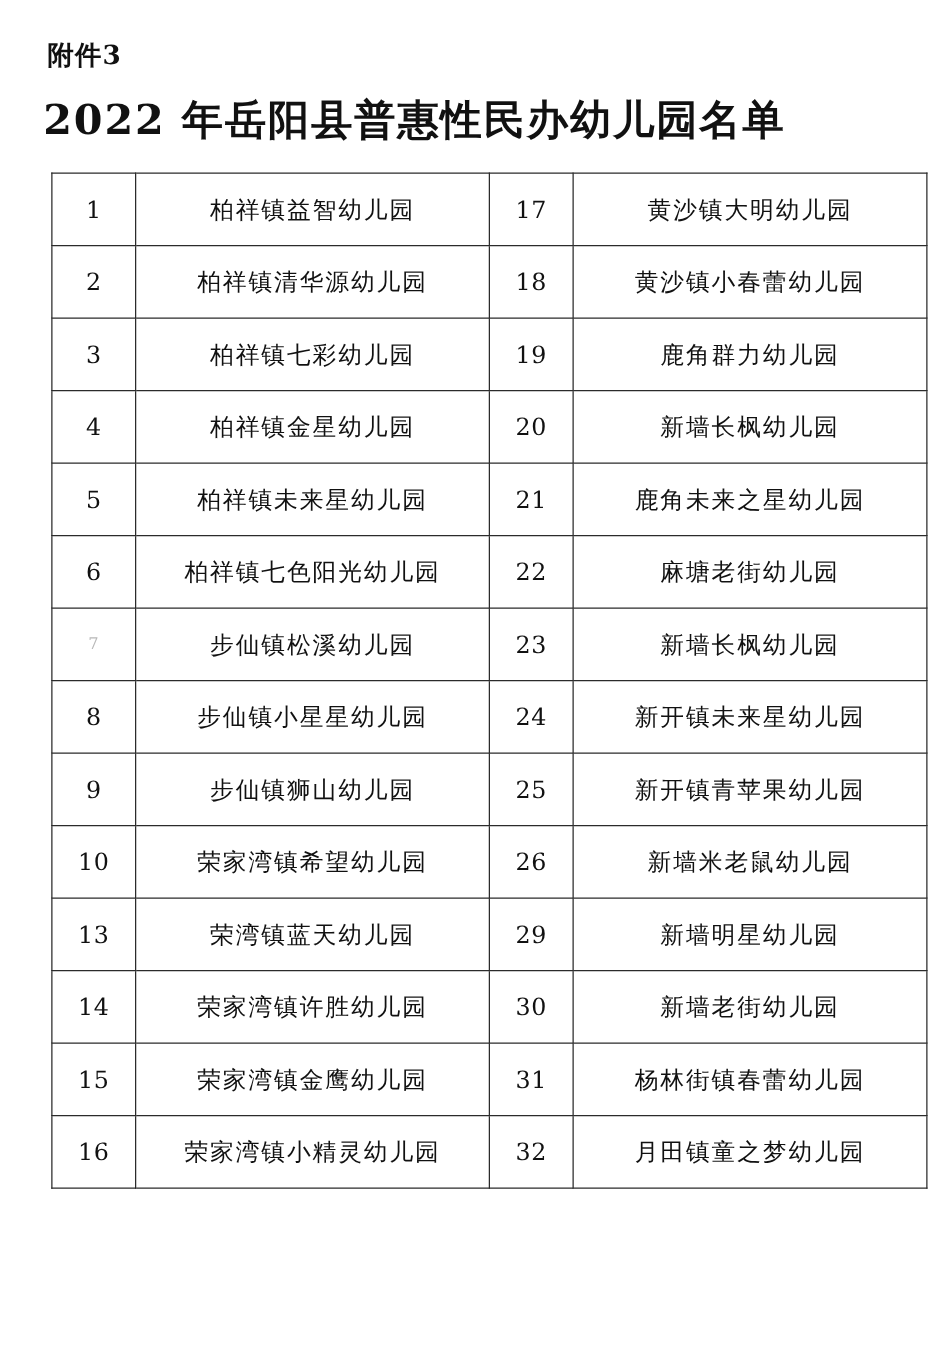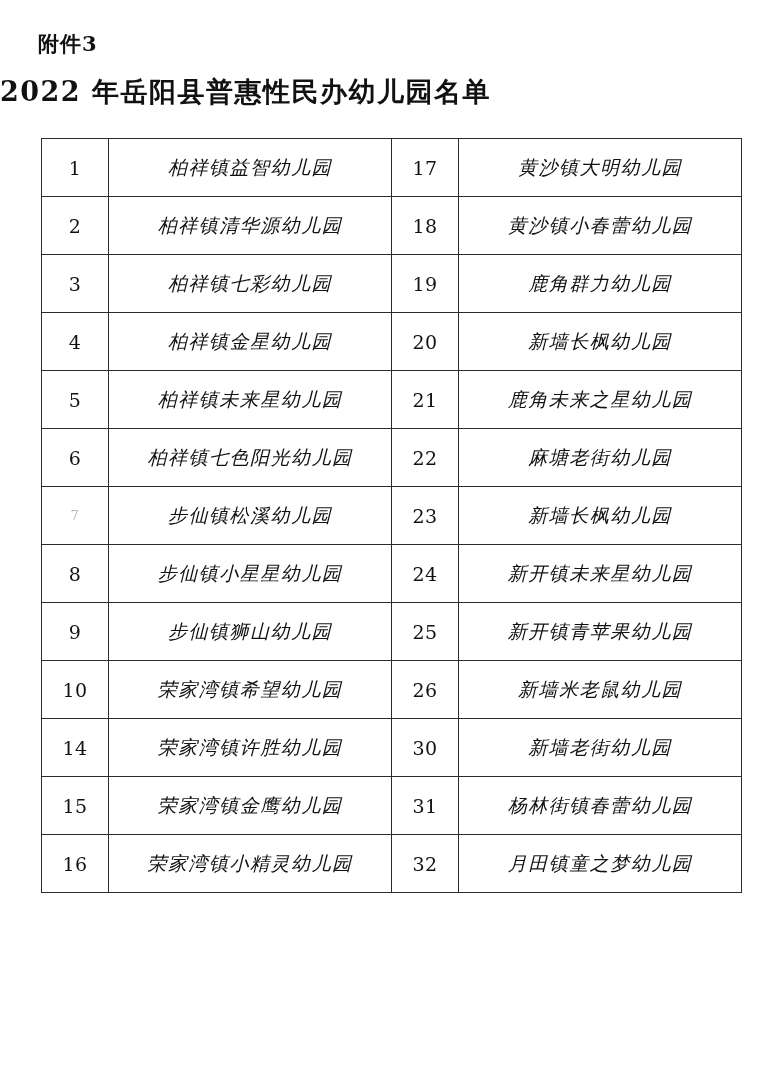--- a/index.html
+++ b/index.html
@@ -29,21 +29,22 @@
     font-size: 21px;
     font-weight: bold;
     letter-spacing: 1px;
     font-family: "DejaVu Serif", "Liberation Serif", serif;
   }
   .doc-title {
     position: absolute;
     top: 74px;
     left: 0;
     width: 663px;
-    font-size: 27px;
+    text-align: center;
+    font-size: 33px;
     font-weight: bold;
     letter-spacing: 1.5px;
     font-family: "DejaVu Serif", "Liberation Serif", serif;
   }
   .table-wrap {
     position: absolute;
     top: 138px;
     left: 41px;
     width: 680px;
   }
@@ -62,21 +63,20 @@
     font-family: "DejaVu Serif", "Liberation Serif", serif;
   }
   td.num {
     width: 62px;
     font-size: 18px;
     letter-spacing: 0.5px;
   }
   td.name {
     width: 278px;
     letter-spacing: 1.5px;
-    font-style: italic;
   }
   td.num.faint {
     color: #b9b9b9;
     font-size: 13px;
   }
 </style>
 </head>
 <body>
 
 <div class="page">
@@ -142,20 +142,26 @@
             <td class="num">25</td>
             <td class="name">新开镇青苹果幼儿园</td>
           </tr>
           <tr>
             <td class="num">10</td>
             <td class="name">荣家湾镇希望幼儿园</td>
             <td class="num">26</td>
             <td class="name">新墙米老鼠幼儿园</td>
           </tr>
           <tr>
+            <td class="num">13</td>
+            <td class="name">荣湾镇蓝天幼儿园</td>
+            <td class="num">29</td>
+            <td class="name">新墙明星幼儿园</td>
+          </tr>
+          <tr>
             <td class="num">14</td>
             <td class="name">荣家湾镇许胜幼儿园</td>
             <td class="num">30</td>
             <td class="name">新墙老街幼儿园</td>
           </tr>
           <tr>
             <td class="num">15</td>
             <td class="name">荣家湾镇金鹰幼儿园</td>
             <td class="num">31</td>
             <td class="name">杨林街镇春蕾幼儿园</td>

